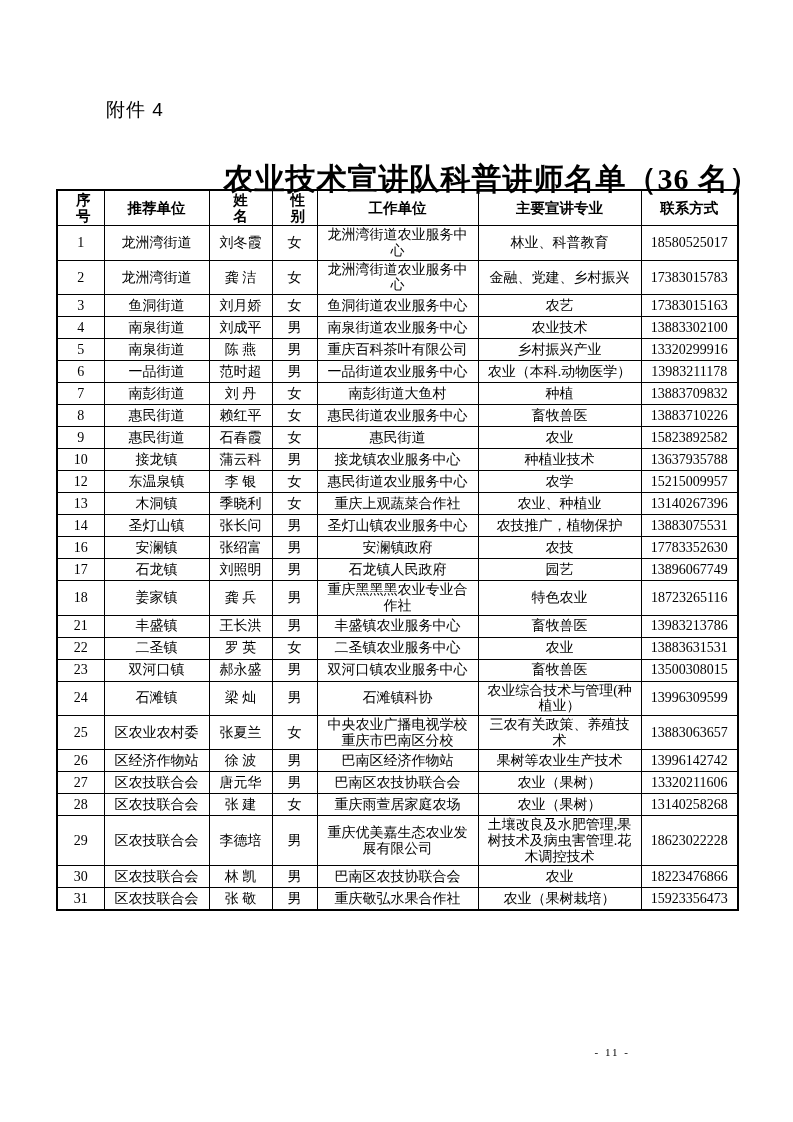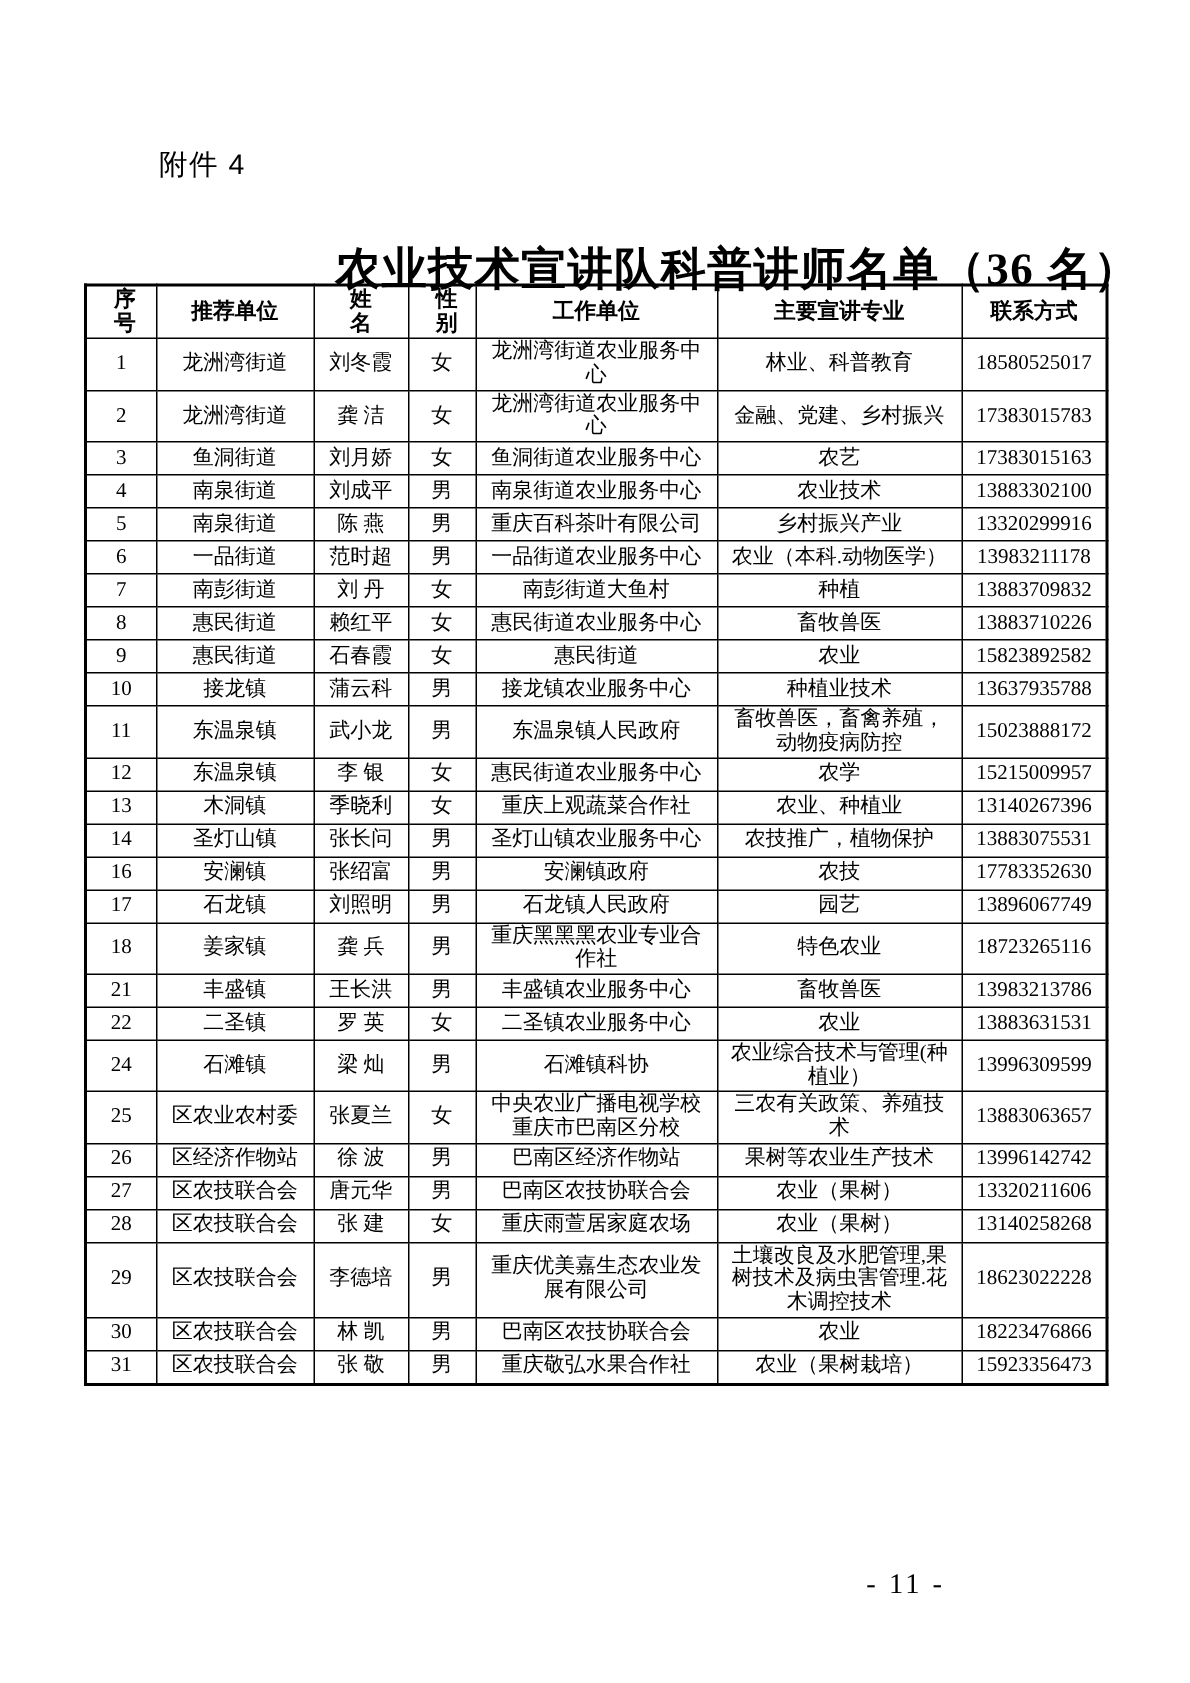--- a/index.html
+++ b/index.html
@@ -64,21 +64,21 @@
   table.roster td {
     height: 19px;
   }
   table.roster td.num {
     font-family: "Liberation Serif", "DejaVu Serif", serif;
   }
   .page-number {
     position: absolute;
     top: 1046px;
     right: 112px;
-    font-size: 19px;
+    font-size: 11px;
     letter-spacing: 2px;
   }
 </style>
 </head>
 <body>
 
 <div class="page">
 
   <div class="attachment-label">附件 4</div>
 
@@ -190,29 +190,20 @@
         <tr>
           <td class="num">10</td>
           <td>接龙镇</td>
           <td>蒲云科</td>
           <td>男</td>
           <td>接龙镇农业服务中心</td>
           <td>种植业技术</td>
           <td class="num">13637935788</td>
         </tr>
         <tr>
-          <td class="num">11</td>
-          <td>东温泉镇</td>
-          <td>武小龙</td>
-          <td>男</td>
-          <td>东温泉镇人民政府</td>
-          <td>畜牧兽医，畜禽养殖，动物疫病防控</td>
-          <td class="num">15023888172</td>
-        </tr>
-        <tr>
           <td class="num">12</td>
           <td>东温泉镇</td>
           <td>李 银</td>
           <td>女</td>
           <td>惠民街道农业服务中心</td>
           <td>农学</td>
           <td class="num">15215009957</td>
         </tr>
         <tr>
           <td class="num">13</td>
@@ -271,20 +262,29 @@
         <tr>
           <td class="num">22</td>
           <td>二圣镇</td>
           <td>罗 英</td>
           <td>女</td>
           <td>二圣镇农业服务中心</td>
           <td>农业</td>
           <td class="num">13883631531</td>
         </tr>
         <tr>
+          <td class="num">23</td>
+          <td>双河口镇</td>
+          <td>郝永盛</td>
+          <td>男</td>
+          <td>双河口镇农业服务中心</td>
+          <td>畜牧兽医</td>
+          <td class="num">13500308015</td>
+        </tr>
+        <tr>
           <td class="num">24</td>
           <td>石滩镇</td>
           <td>梁 灿</td>
           <td>男</td>
           <td>石滩镇科协</td>
           <td>农业综合技术与管理(种植业）</td>
           <td class="num">13996309599</td>
         </tr>
         <tr>
           <td class="num">25</td>

